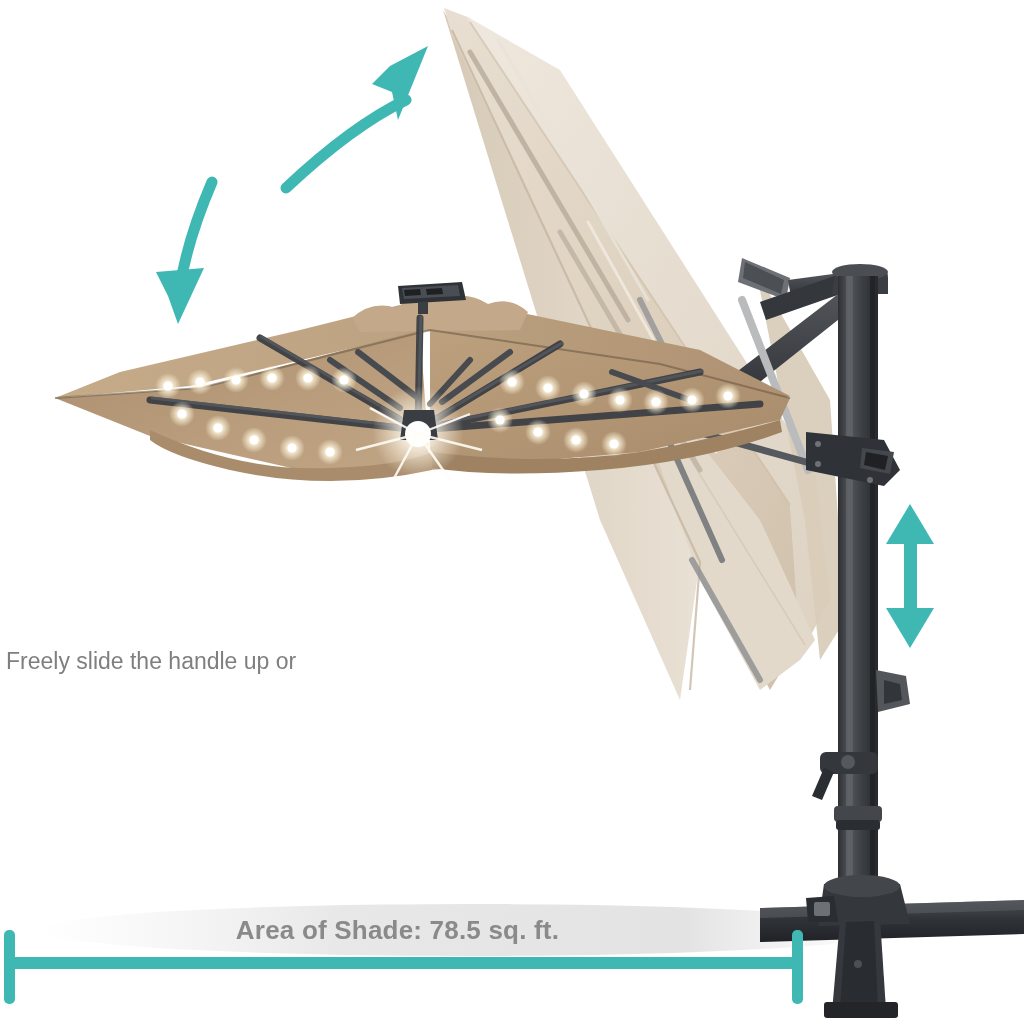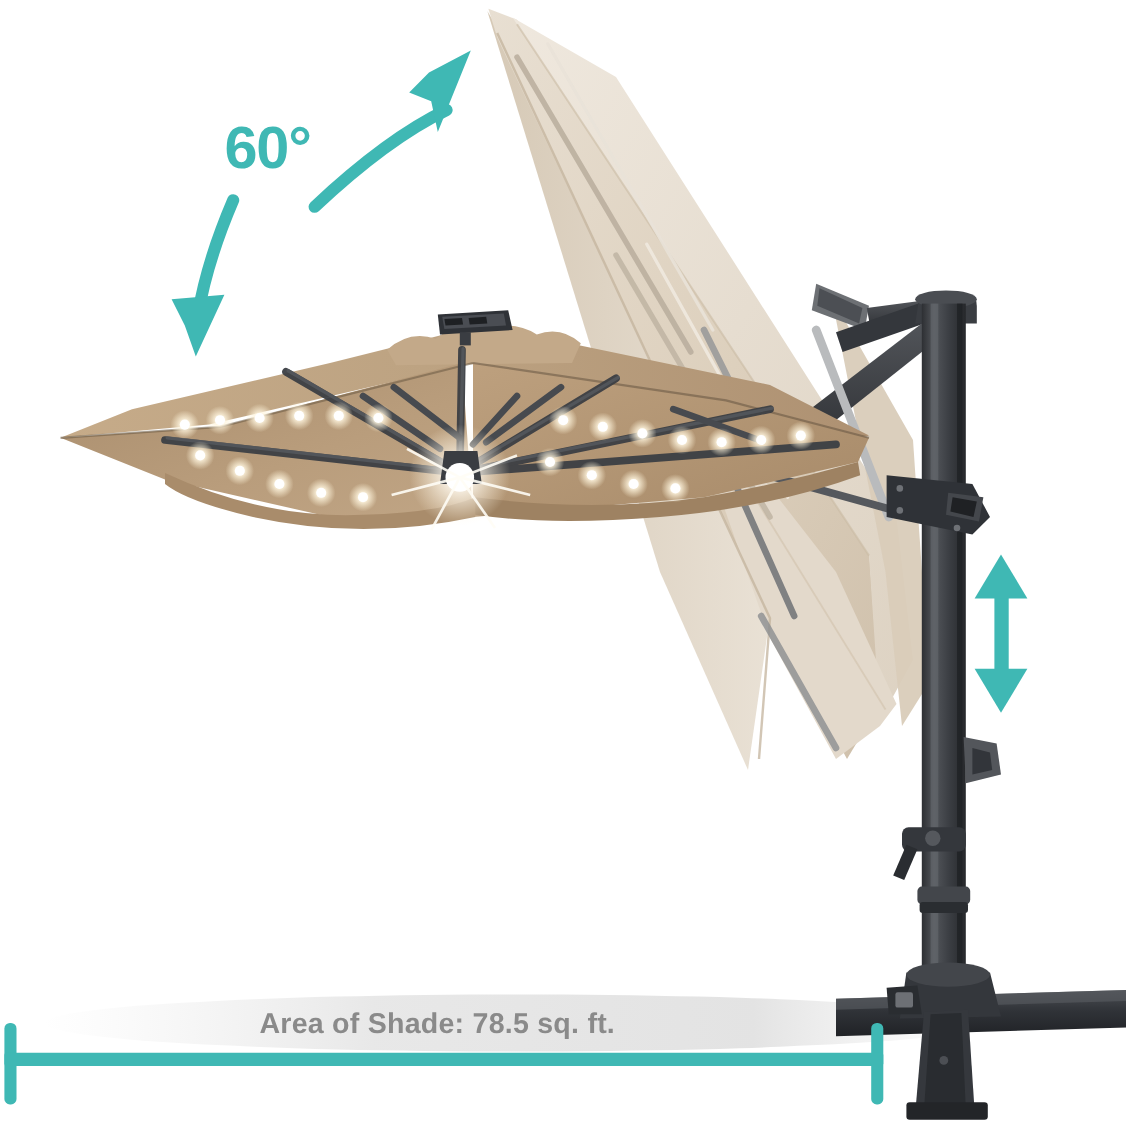--- a/index.html
+++ b/index.html
@@ -354,21 +354,21 @@
       <path d="M910,648 L934,608 L886,608 Z"></path>
     </g>
 
     <g fill="#3fb8b4">
       <rect x="4" y="930" width="11" height="74" rx="5"></rect>
       <rect x="792" y="930" width="11" height="74" rx="5"></rect>
       <rect x="4" y="957" width="799" height="12" rx="2"></rect>
     </g>
   </svg>
 
-  <div class="angle-label">60°</div>
 
 
   <div class="feature-body">
+    <span class="line">Freely slide the handle up or</span>
   </div>
 
   <div class="shade-caption">Area of Shade: 78.5 sq. ft.</div>
 
 </div>
 
 </body></html>

